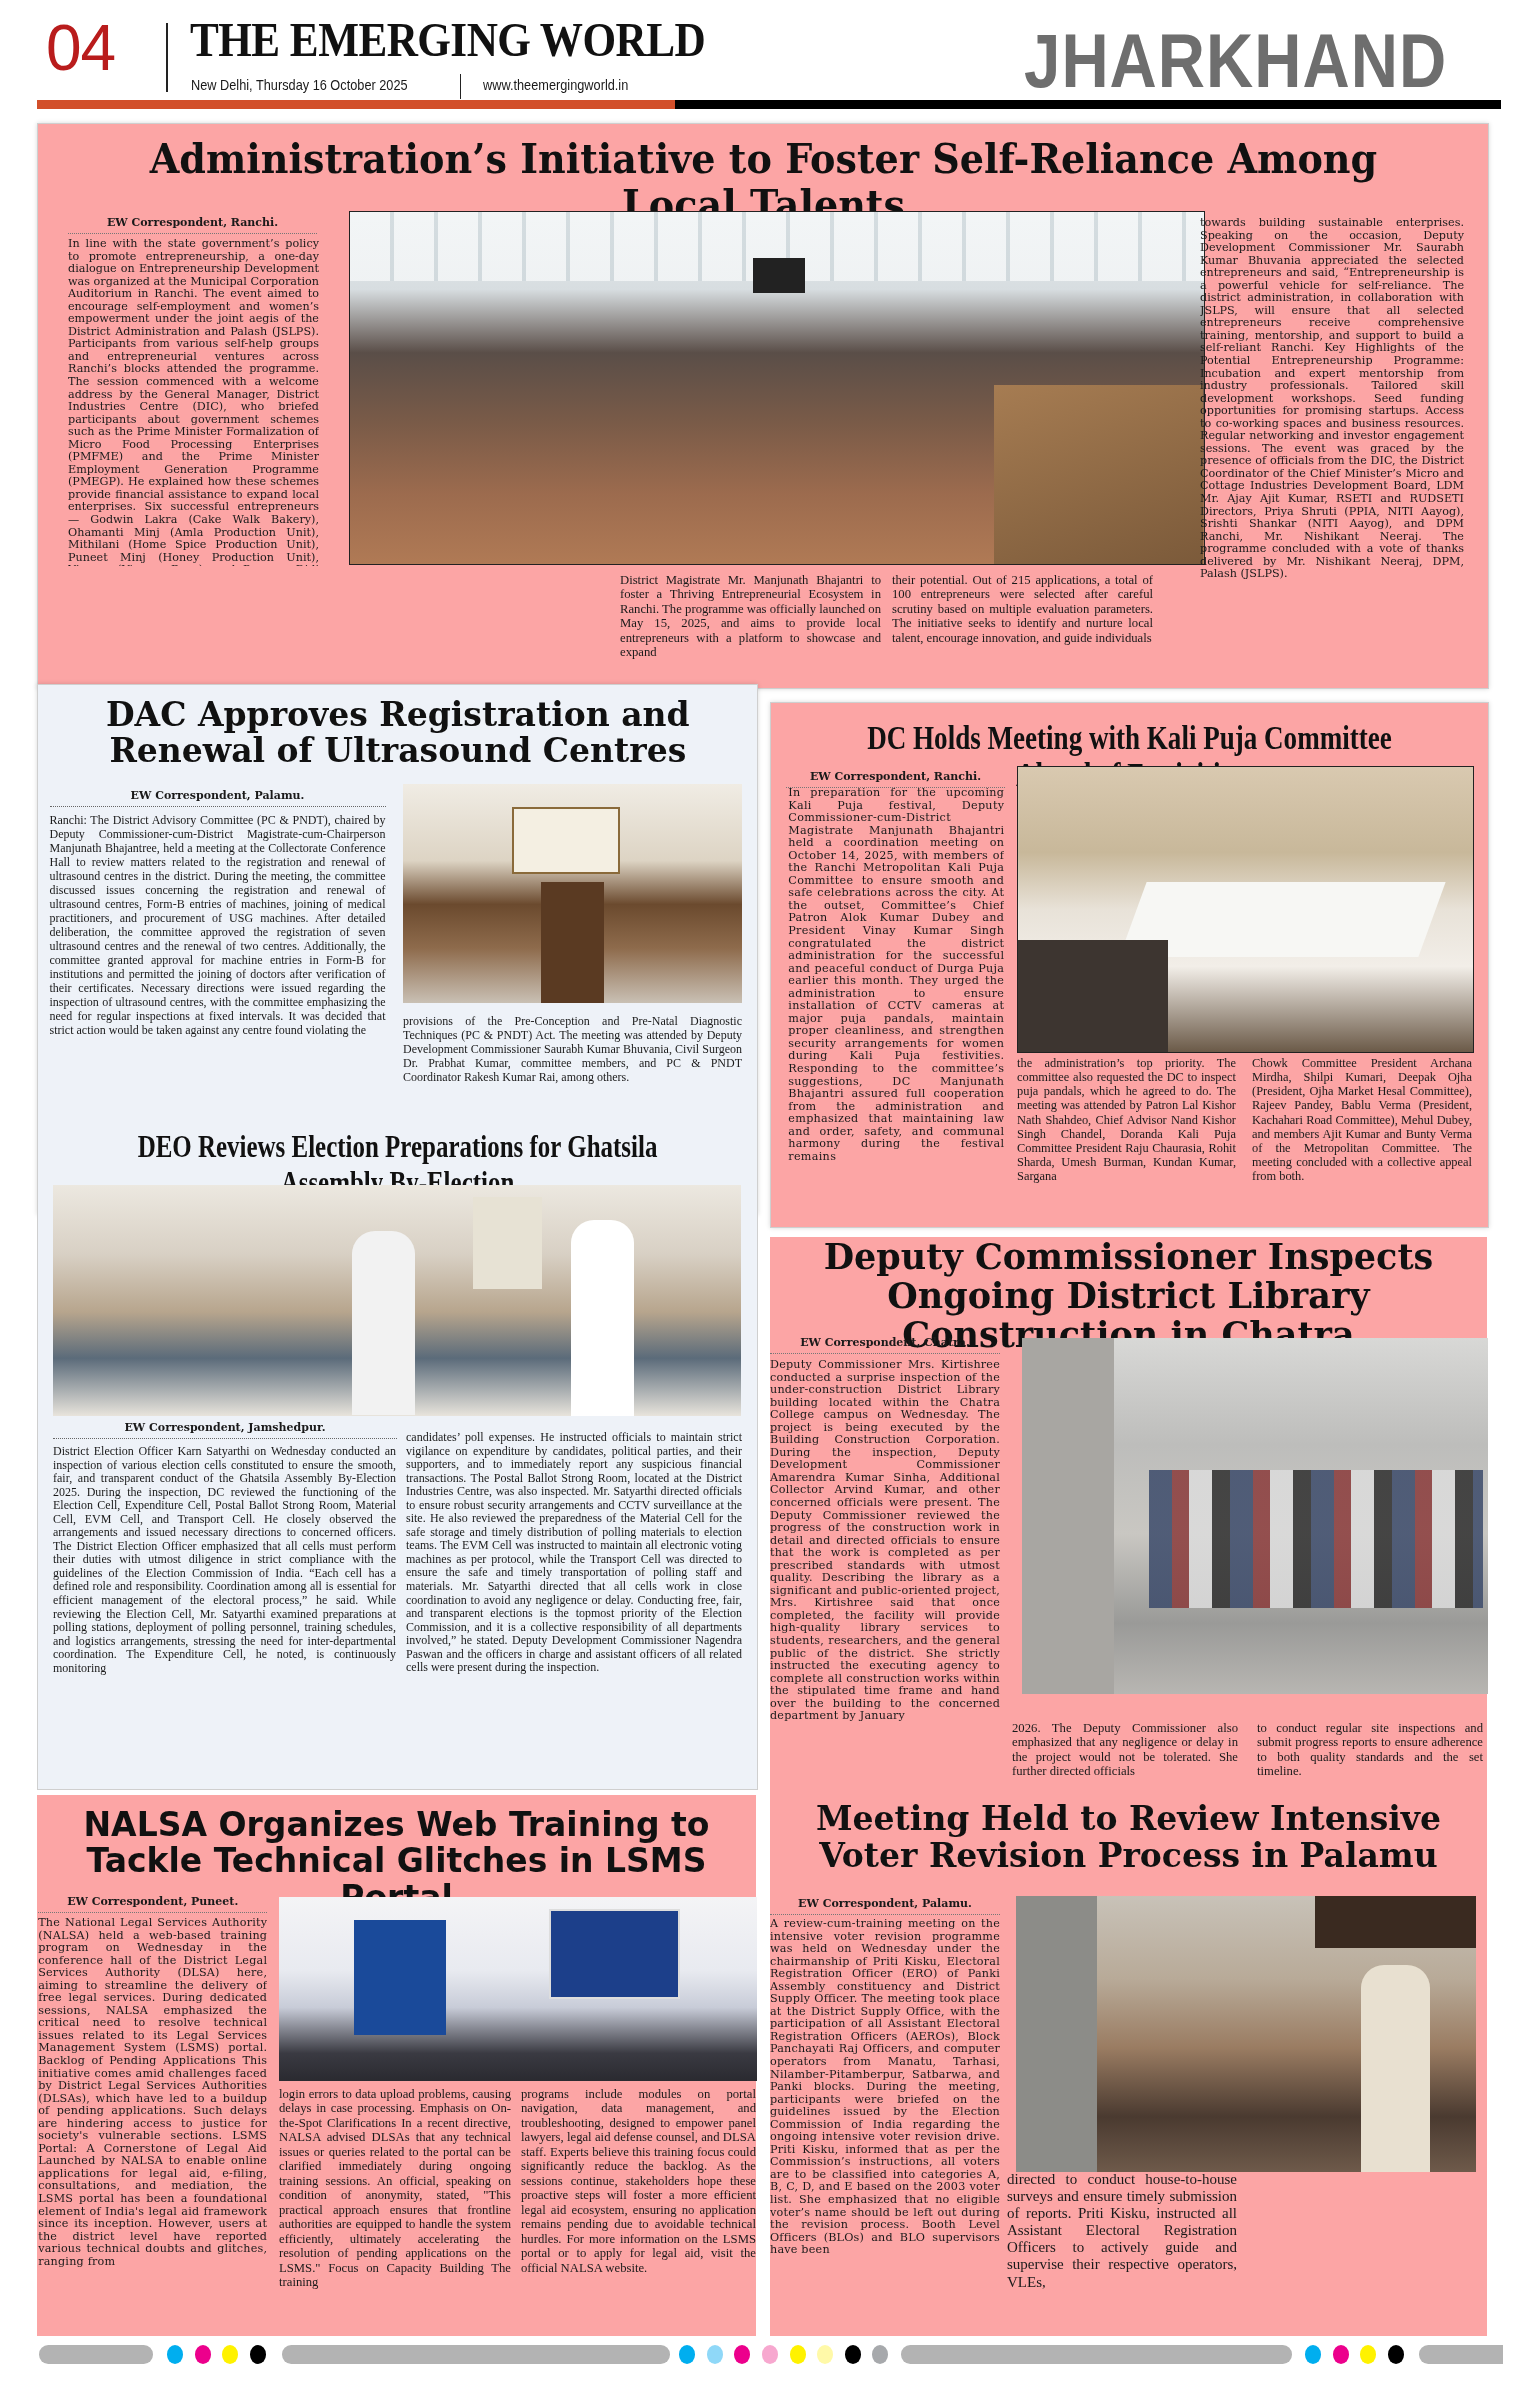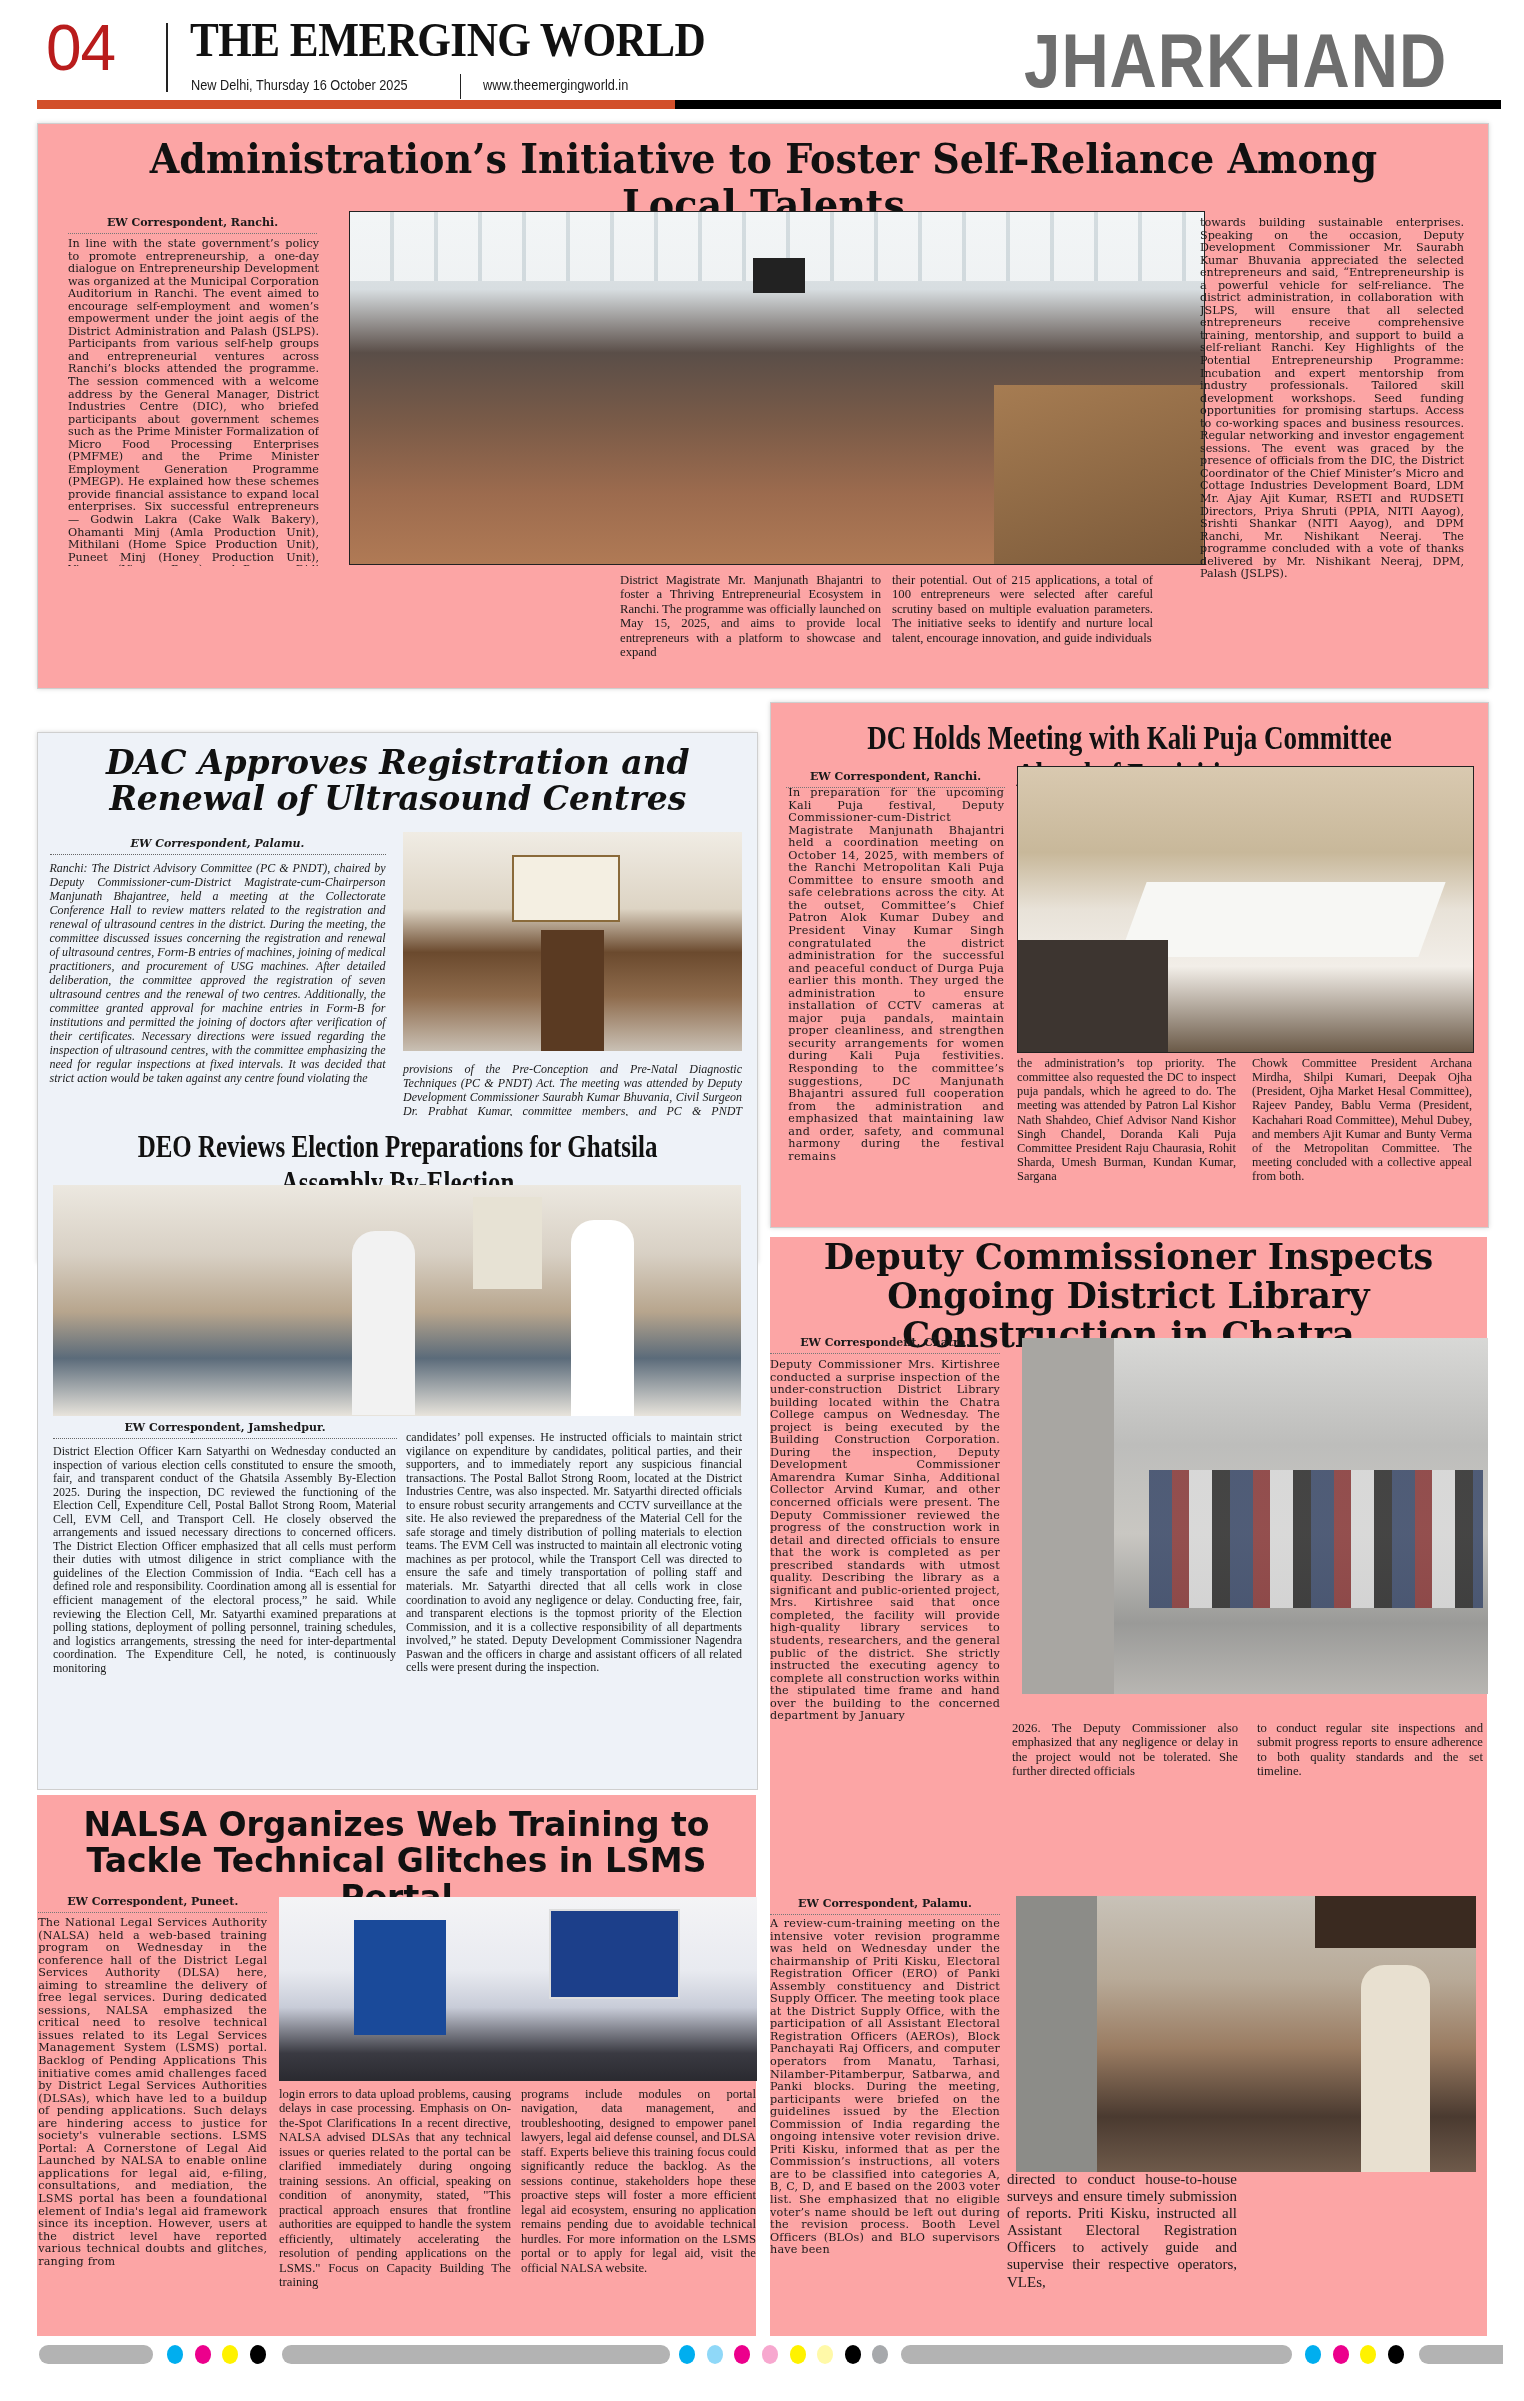--- a/index.html
+++ b/index.html
@@ -48,21 +48,21 @@
   <div class="abs photo" style="left:311px;top:87px;width:854px;height:352px;background:linear-gradient(180deg,#e8eef0 0%,#d7dde0 22%,#5a4e48 40%,#7a5b48 60%,#9c6b4e 80%,#b07a55 100%);">
     <div class="abs" style="left:0;top:0;width:100%;height:69px;background:repeating-linear-gradient(90deg,#f5f7f8 0 40px,#cfd8dc 40px 44px);opacity:.8;"></div>
     <div class="abs" style="left:403px;top:46px;width:52px;height:35px;background:#222;"></div>
     <div class="abs" style="left:644px;top:173px;width:209px;height:180px;background:linear-gradient(160deg,#a67c52,#7b5a3a);"></div>
   </div>
   <div class="abs txt2" style="left:582px;top:449px;width:261px;font-size:12.7px;">District Magistrate Mr. Manjunath Bhajantri to foster a Thriving Entrepreneurial Ecosystem in Ranchi. The programme was officially launched on May 15, 2025, and aims to provide local entrepreneurs with a platform to showcase and expand</div>
   <div class="abs txt2" style="left:854px;top:449px;width:261px;font-size:12.7px;">their potential. Out of 215 applications, a total of 100 entrepreneurs were selected after careful scrutiny based on multiple evaluation parameters. The initiative seeks to identify and nurture local talent, encourage innovation, and guide individuals</div>
   <div class="abs txt" style="left:1162px;top:93px;width:264px;height:460px;overflow:hidden;">towards building sustainable enterprises. Speaking on the occasion, Deputy Development Commissioner Mr. Saurabh Kumar Bhuvania appreciated the selected entrepreneurs and said, “Entrepreneurship is a powerful vehicle for self-reliance. The district administration, in collaboration with JSLPS, will ensure that all selected entrepreneurs receive comprehensive training, mentorship, and support to build a self-reliant Ranchi. Key Highlights of the Potential Entrepreneurship Programme: Incubation and expert mentorship from industry professionals. Tailored skill development workshops. Seed funding opportunities for promising startups. Access to co-working spaces and business resources. Regular networking and investor engagement sessions. The event was graced by the presence of officials from the DIC, the District Coordinator of the Chief Minister’s Micro and Cottage Industries Development Board, LDM Mr. Ajay Ajit Kumar, RSETI and RUDSETI Directors, Priya Shruti (PPIA, NITI Aayog), Srishti Shankar (NITI Aayog), and DPM Ranchi, Mr. Nishikant Neeraj. The programme concluded with a vote of thanks delivered by Mr. Nishikant Neeraj, DPM, Palash (JSLPS).</div>
 </div>
 
-<div class="abs box tint" style="left:37px;top:732px;width:719px;height:529px;font-style:italic;">
+<div class="abs box tint" style="left:37px;top:684px;width:719px;height:529px;">
   <div class="abs head" style="left:5.8px;top:11.5px;width:708px;font-size:33px;">DAC Approves Registration and Renewal of Ultrasound Centres</div>
   <div class="abs byline" style="left:11.5px;top:104px;width:336px;border-color:#666;">EW Correspondent, Palamu.</div>
   <div class="abs txt2" style="left:11.5px;top:128px;width:336px;font-size:12px;line-height:1.17;">Ranchi: The District Advisory Committee (PC &amp; PNDT), chaired by Deputy Commissioner-cum-District Magistrate-cum-Chairperson Manjunath Bhajantree, held a meeting at the Collectorate Conference Hall to review matters related to the registration and renewal of ultrasound centres in the district. During the meeting, the committee discussed issues concerning the registration and renewal of ultrasound centres, Form-B entries of machines, joining of medical practitioners, and procurement of USG machines. After detailed deliberation, the committee approved the registration of seven ultrasound centres and the renewal of two centres. Additionally, the committee granted approval for machine entries in Form-B for institutions and permitted the joining of doctors after verification of their certificates. Necessary directions were issued regarding the inspection of ultrasound centres, with the committee emphasizing the need for regular inspections at fixed intervals. It was decided that strict action would be taken against any centre found violating the</div>
   <div class="abs photo" style="left:365px;top:99px;width:339px;height:219px;border:none;background:linear-gradient(180deg,#f0ece4 0%,#ddd4c4 35%,#6b4a2e 55%,#8e6b4c 75%,#c9c0b4 100%);">
     <div class="abs" style="left:109px;top:23px;width:104px;height:63px;background:#f4efe2;border:2.3px solid #8a6a3a;"></div>
     <div class="abs" style="left:138px;top:98px;width:63px;height:121px;background:#5a3a22;"></div>
   </div>
   <div class="abs txt2" style="left:365px;top:329px;width:339px;font-size:12px;line-height:1.17;">provisions of the Pre-Conception and Pre-Natal Diagnostic Techniques (PC &amp; PNDT) Act. The meeting was attended by Deputy Development Commissioner Saurabh Kumar Bhuvania, Civil Surgeon Dr. Prabhat Kumar, committee members, and PC &amp; PNDT Coordinator Rakesh Kumar Rai, among others.</div>
 </div>
 
@@ -108,20 +108,21 @@
   <div class="abs txt" style="left:1.2px;top:122px;width:229px;height:414px;overflow:hidden;letter-spacing:0.2px;">The National Legal Services Authority (NALSA) held a web-based training program on Wednesday in the conference hall of the District Legal Services Authority (DLSA) here, aiming to streamline the delivery of free legal services. During dedicated sessions, NALSA emphasized the critical need to resolve technical issues related to its Legal Services Management System (LSMS) portal. Backlog of Pending Applications This initiative comes amid challenges faced by District Legal Services Authorities (DLSAs), which have led to a buildup of pending applications. Such delays are hindering access to justice for society's vulnerable sections. LSMS Portal: A Cornerstone of Legal Aid Launched by NALSA to enable online applications for legal aid, e-filing, consultations, and mediation, the LSMS portal has been a foundational element of India's legal aid framework since its inception. However, users at the district level have reported various technical doubts and glitches, ranging from</div>
   <div class="abs photo" style="left:242px;top:102px;width:478px;height:184px;border:none;background:linear-gradient(180deg,#f4f4f6 0%,#e8eaf0 40%,#c8ccd8 60%,#3a3a42 85%,#2a2a30 100%);">
     <div class="abs" style="left:75px;top:23px;width:92px;height:115px;background:#1a4a9a;"></div>
     <div class="abs" style="left:270px;top:11.5px;width:127px;height:86px;background:#1c3f8a;border:2.3px solid #ddd;"></div>
   </div>
   <div class="abs txt2" style="left:242px;top:292px;width:232px;font-size:12.7px;">login errors to data upload problems, causing delays in case processing. Emphasis on On-the-Spot Clarifications In a recent directive, NALSA advised DLSAs that any technical issues or queries related to the portal can be clarified immediately during ongoing training sessions. An official, speaking on condition of anonymity, stated, "This practical approach ensures that frontline authorities are equipped to handle the system efficiently, ultimately accelerating the resolution of pending applications on the LSMS." Focus on Capacity Building The training</div>
   <div class="abs txt2" style="left:484px;top:292px;width:235px;font-size:12.7px;">programs include modules on portal navigation, data management, and troubleshooting, designed to empower panel lawyers, legal aid defense counsel, and DLSA staff. Experts believe this training focus could significantly reduce the backlog. As the sessions continue, stakeholders hope these proactive steps will foster a more efficient legal aid ecosystem, ensuring no application remains pending due to avoidable technical hurdles. For more information on the LSMS portal or to apply for legal aid, visit the official NALSA website.</div>
 </div>
 
 <div class="abs box" style="left:770px;top:1795px;width:717px;height:541px;border:none;box-shadow:none;">
+  <div class="abs head" style="left:0px;top:5.8px;width:717px;font-size:33px;">Meeting Held to Review Intensive Voter Revision Process in Palamu</div>
   <div class="abs byline" style="left:0px;top:102px;width:230px;">EW Correspondent, Palamu.</div>
   <div class="abs txt" style="left:0px;top:123px;width:230px;height:414px;overflow:hidden;letter-spacing:0.2px;">A review-cum-training meeting on the intensive voter revision programme was held on Wednesday under the chairmanship of Priti Kisku, Electoral Registration Officer (ERO) of Panki Assembly constituency and District Supply Officer. The meeting took place at the District Supply Office, with the participation of all Assistant Electoral Registration Officers (AEROs), Block Panchayati Raj Officers, and computer operators from Manatu, Tarhasi, Nilamber-Pitamberpur, Satbarwa, and Panki blocks. During the meeting, participants were briefed on the guidelines issued by the Election Commission of India regarding the ongoing intensive voter revision drive. Priti Kisku, informed that as per the Commission’s instructions, all voters are to be classified into categories A, B, C, D, and E based on the 2003 voter list. She emphasized that no eligible voter’s name should be left out during the revision process. Booth Level Officers (BLOs) and BLO supervisors have been</div>
   <div class="abs photo" style="left:246px;top:101px;width:460px;height:276px;border:none;background:linear-gradient(180deg,#c8c2b8 0%,#b8aa98 30%,#9a7c62 55%,#4a3a30 80%,#6e5a4a 100%);">
     <div class="abs" style="left:0;top:0;width:81px;height:276px;background:#8c8c88;"></div>
     <div class="abs" style="left:299px;top:0;width:161px;height:52px;background:#3a2a20;"></div>
     <div class="abs" style="left:345px;top:69px;width:69px;height:207px;background:#e8e0d0;border-radius:23px 23px 0 0;"></div>
   </div>
   <div class="abs txt2" style="left:237px;top:376px;width:230px;font-size:15px;">directed to conduct house-to-house surveys and ensure timely submission of reports. Priti Kisku, instructed all Assistant Electoral Registration Officers to actively guide and supervise their respective operators, VLEs,</div>
 </div>
 

